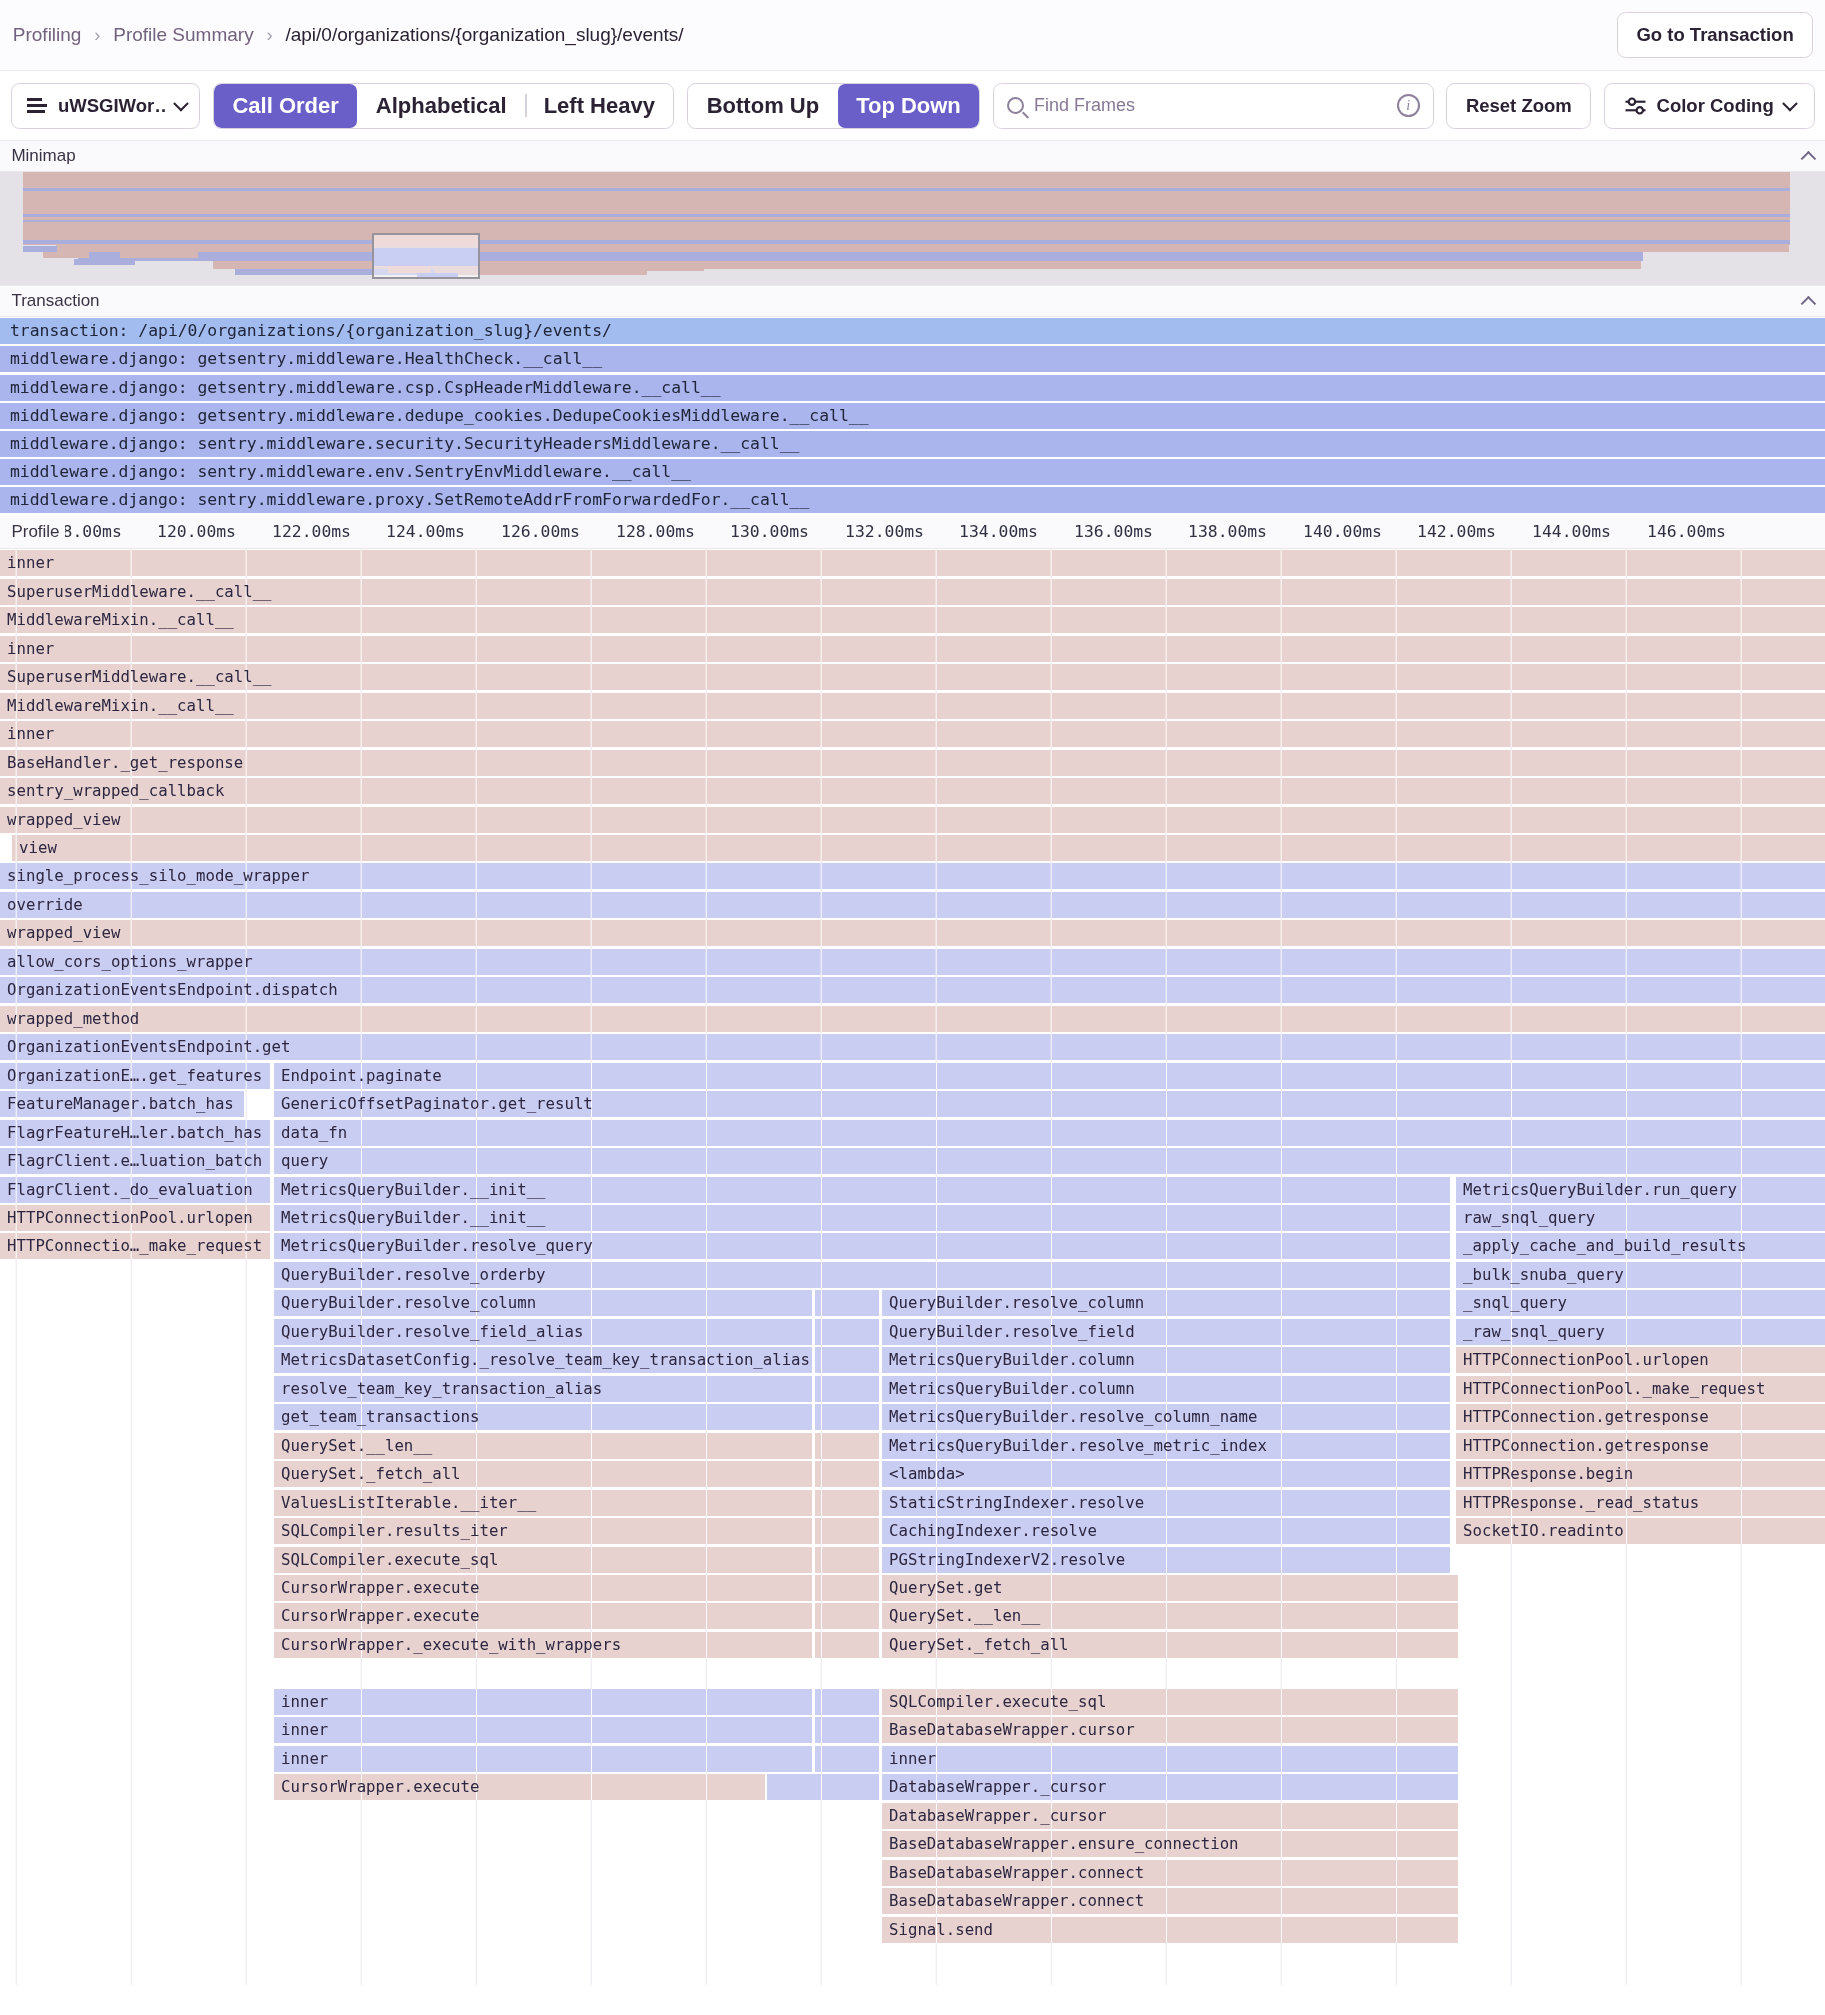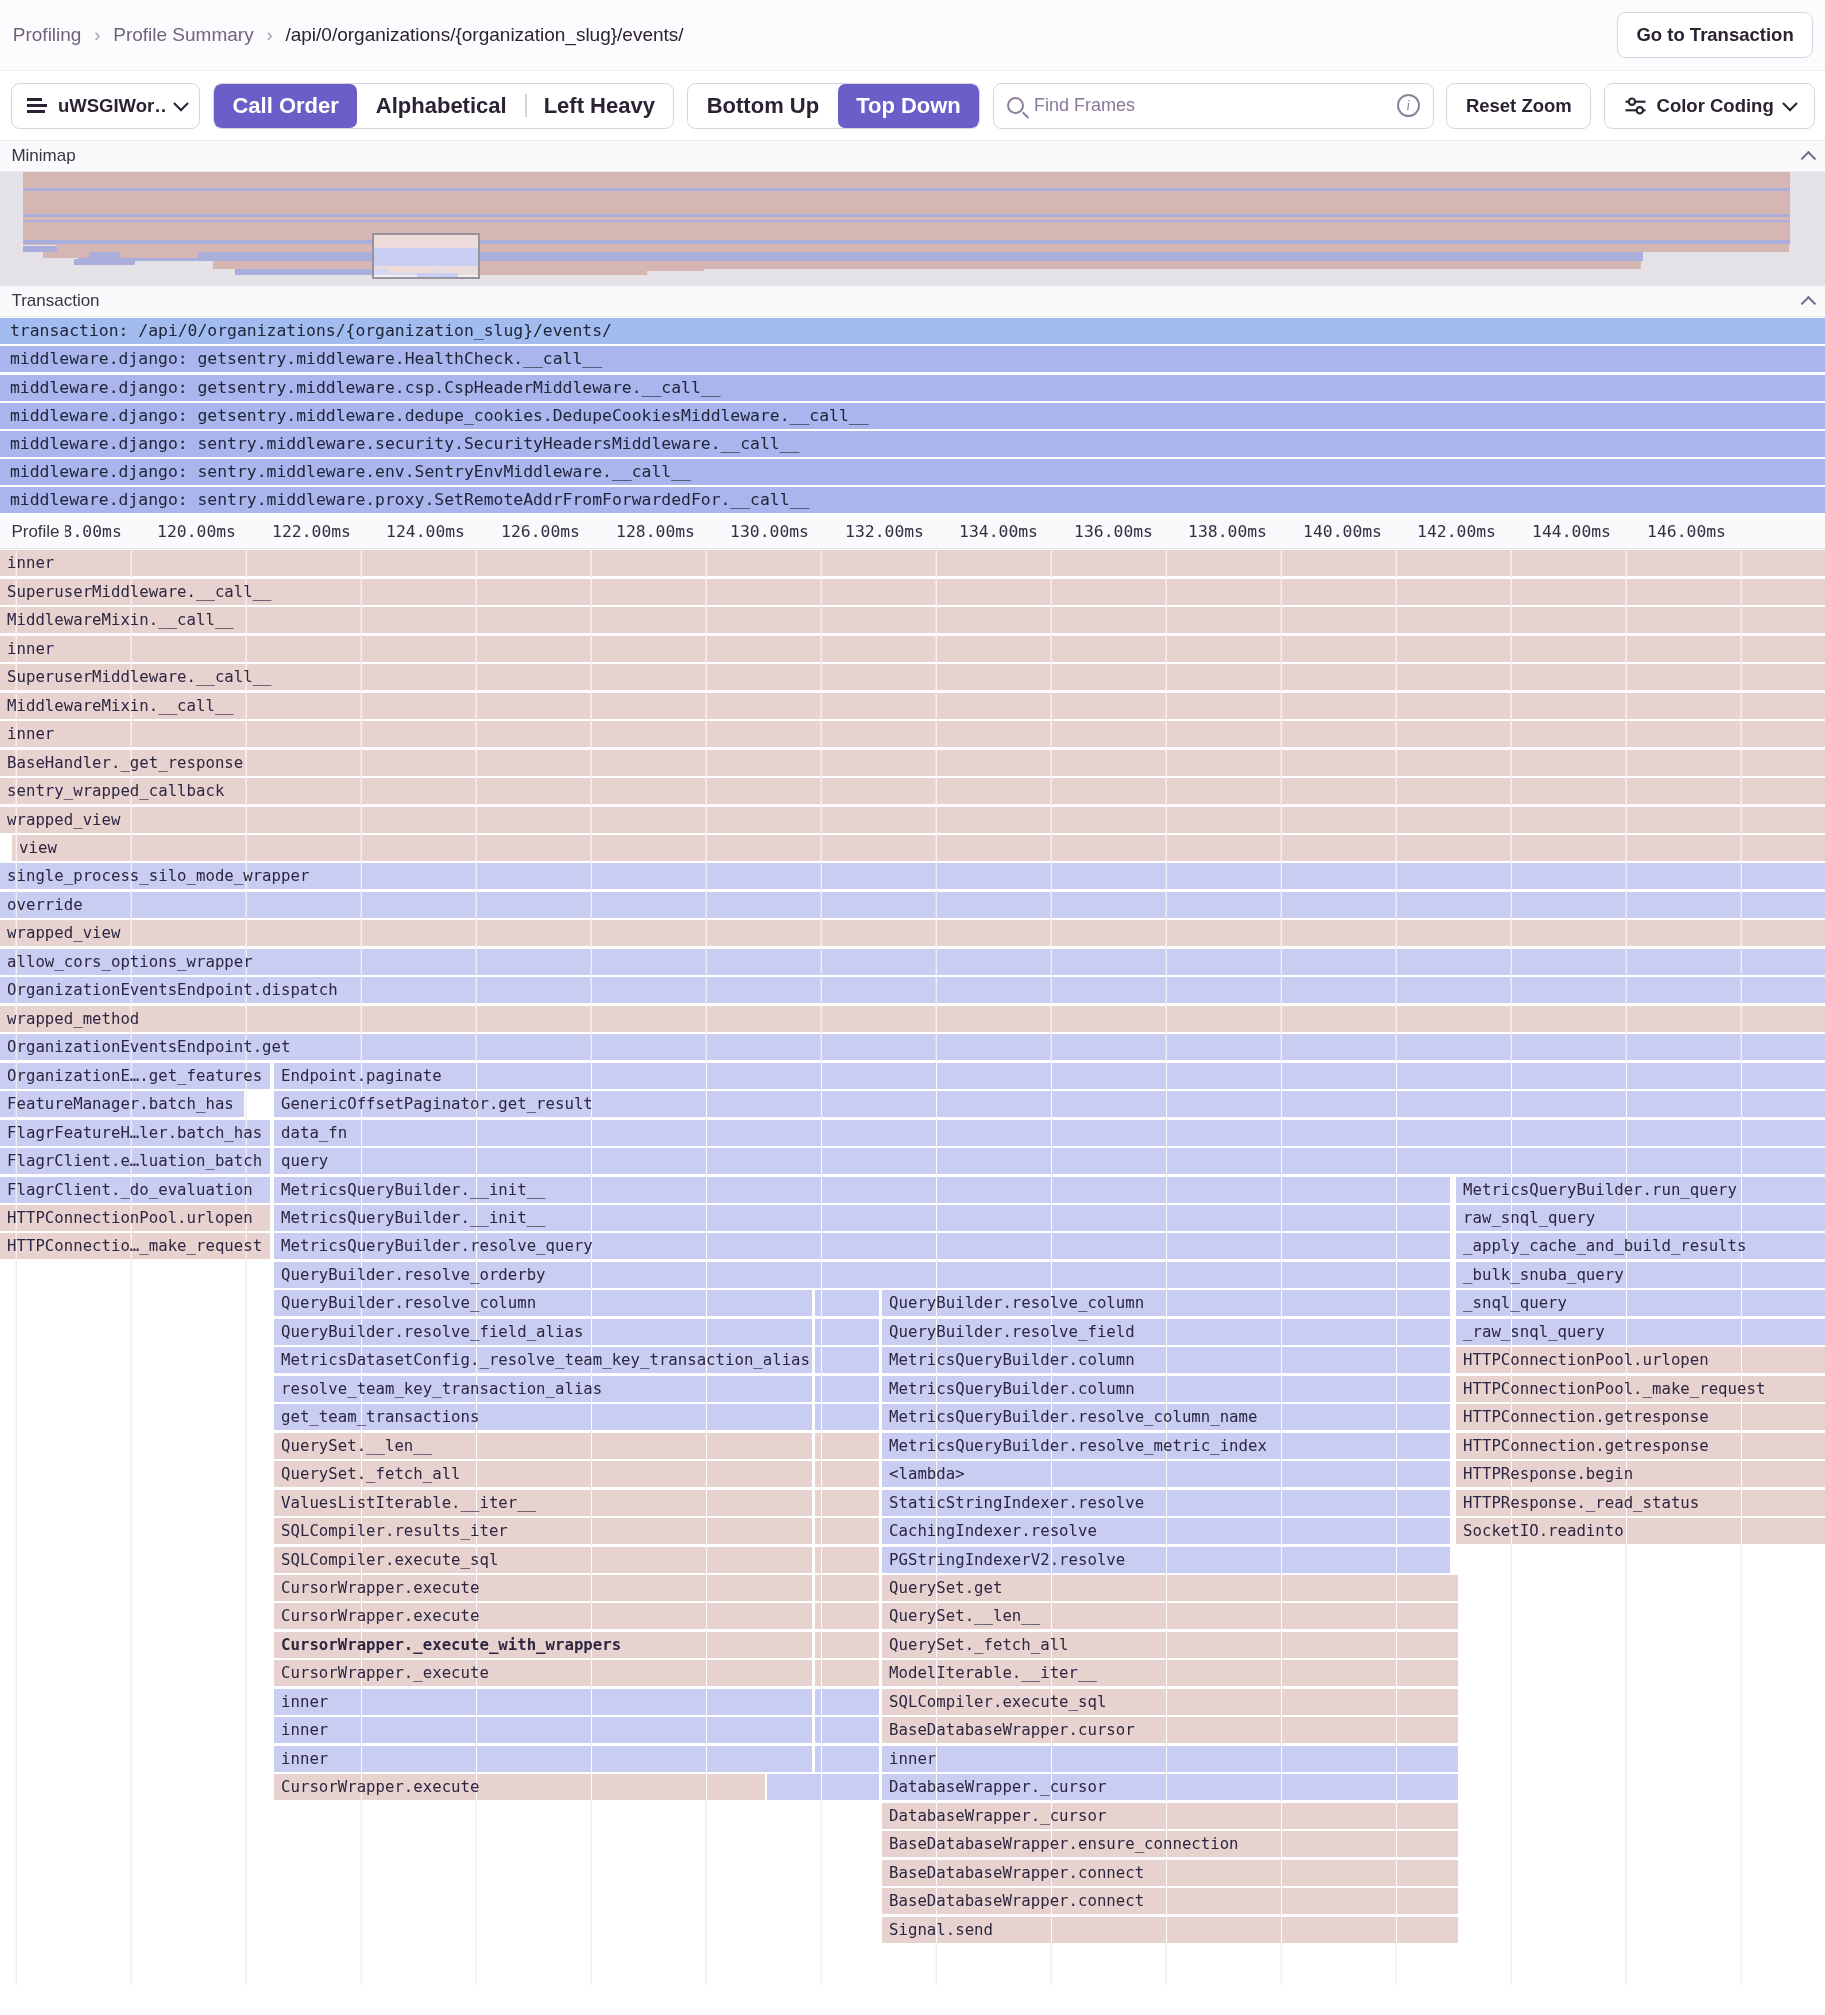--- a/index.html
+++ b/index.html
@@ -359,28 +359,23 @@
       <div class="blk a" style="left: 274px; width: 538px;">CursorWrapper.execute</div>
       <div class="blk a" style="left: 815px; width: 64px;"></div>
       <div class="blk a" style="left: 882px; width: 576px;">QuerySet.get</div>
     </div>
     <div class="frow" style="top: 1054px;">
       <div class="blk a" style="left: 274px; width: 538px;">CursorWrapper.execute</div>
       <div class="blk a" style="left: 815px; width: 64px;"></div>
       <div class="blk a" style="left: 882px; width: 576px;">QuerySet.__len__</div>
     </div>
     <div class="frow" style="top: 1083px;">
-      <div class="blk a" style="left: 274px; width: 538px; font-weight: bold;">CursorWrapper._execute_with_wrappers</div>
+      <div class="blk a" style="left: 274px; width: 538px;">CursorWrapper._execute_with_wrappers</div>
       <div class="blk a" style="left: 815px; width: 64px;"></div>
       <div class="blk a" style="left: 882px; width: 576px;">QuerySet._fetch_all</div>
-    </div>
-    <div class="frow" style="top: 1111px;">
-      <div class="blk a" style="left: 274px; width: 538px;">CursorWrapper._execute</div>
-      <div class="blk a" style="left: 815px; width: 64px;"></div>
-      <div class="blk a" style="left: 882px; width: 576px;">ModelIterable.__iter__</div>
     </div>
     <div class="frow" style="top: 1140px;">
       <div class="blk s" style="left: 274px; width: 538px;">inner</div>
       <div class="blk s" style="left: 815px; width: 64px;"></div>
       <div class="blk a" style="left: 882px; width: 576px;">SQLCompiler.execute_sql</div>
     </div>
     <div class="frow" style="top: 1168px;">
       <div class="blk s" style="left: 274px; width: 538px;">inner</div>
       <div class="blk s" style="left: 815px; width: 64px;"></div>
       <div class="blk a" style="left: 882px; width: 576px;">BaseDatabaseWrapper.cursor</div>

